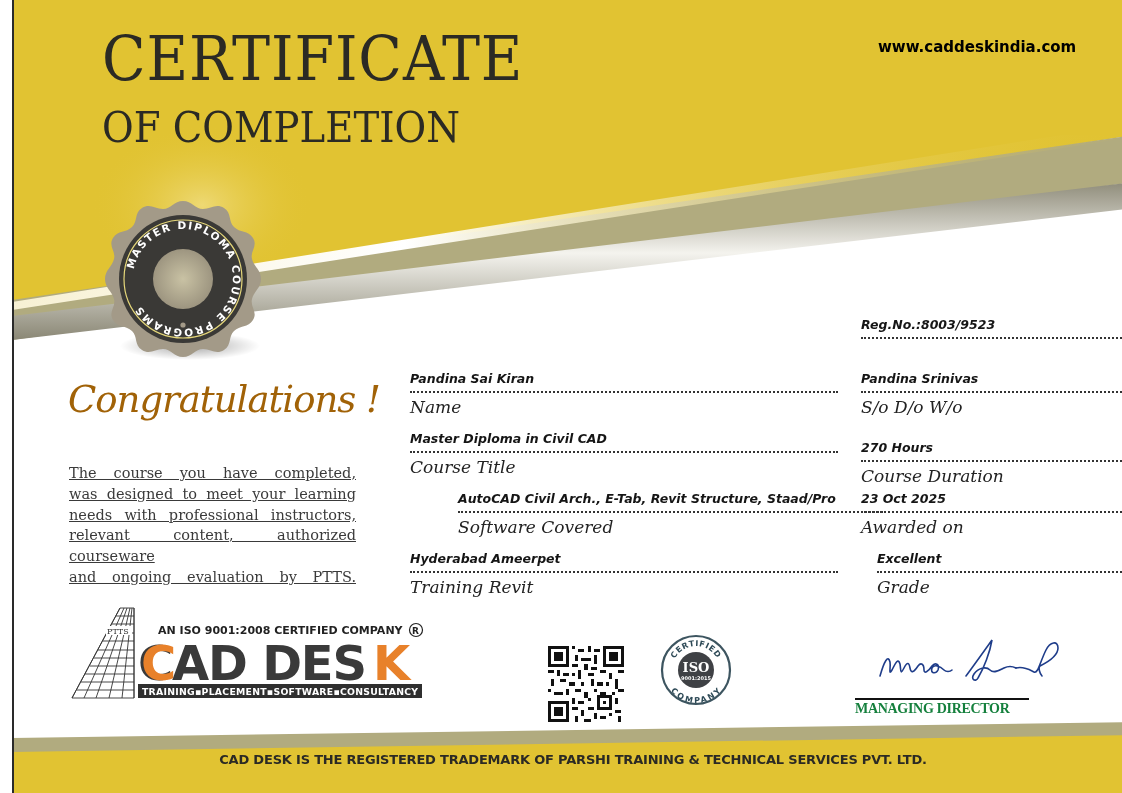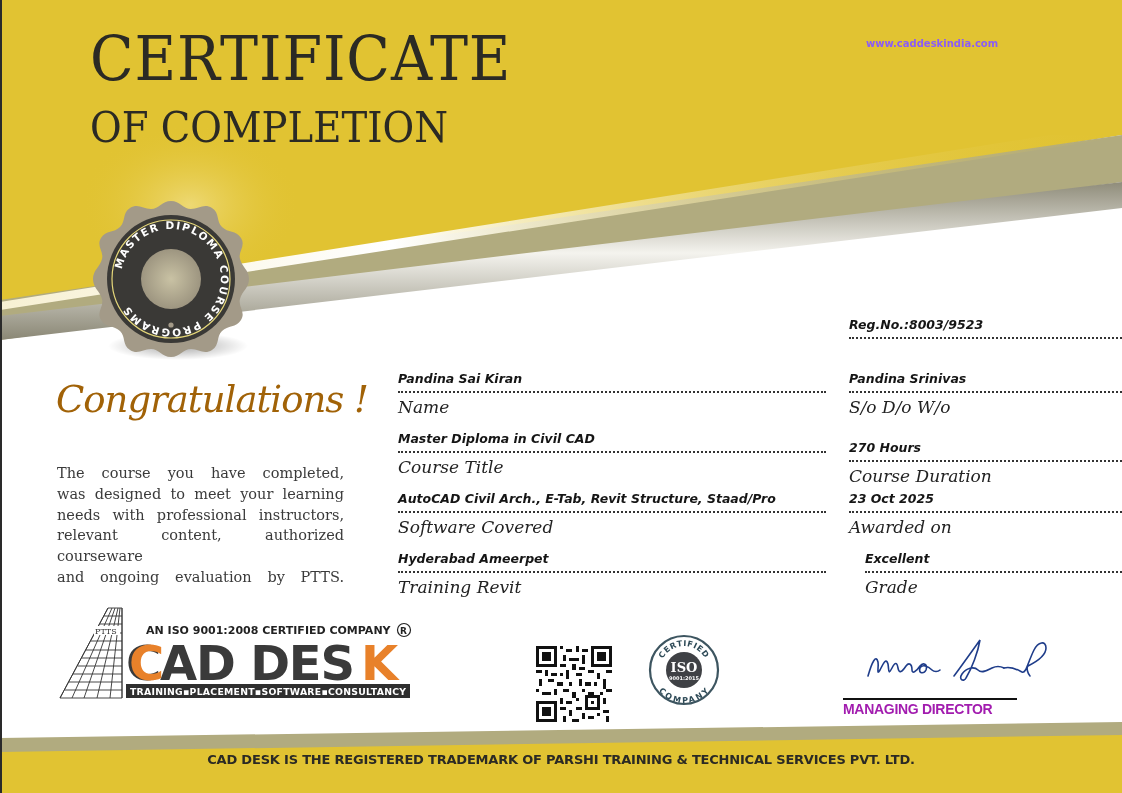--- a/index.html
+++ b/index.html
@@ -1,38 +1,38 @@
 <!DOCTYPE html>
 <html><head>
 <meta charset="utf-8">
 <style>
   html, body { margin:0; padding:0; }
   body { width:1122px; height:793px; position:relative; overflow:hidden; background:#ffffff; font-family:"DejaVu Sans", sans-serif; }
-  .page { position:absolute; left:0; top:0; width:1092px; height:793px; }
+  .page { position:absolute; left:12px; top:0; width:1092px; height:793px; }
   .left-border { position:absolute; left:0; top:0; width:2px; height:793px; background:#2a2a2a; z-index:20; }
   svg.bg { position:absolute; left:0; top:0; }
   .title1 { position:absolute; left:90px; top:28px; font-family:"DejaVu Serif", serif; font-size:62px; color:#2b2a24; letter-spacing:1px; line-height:1; transform:scaleX(0.92); transform-origin:left; }
   .title2 { position:absolute; left:90px; top:107px; font-family:"DejaVu Serif", serif; font-size:42px; color:#2b2a24; line-height:1; transform:scaleX(0.92); transform-origin:left; }
-  .website { position:absolute; left:866px; top:38px; font-size:10px; font-weight:bold; color:#8b5cf6; }
+  .website { position:absolute; left:866px; top:38px; font-size:15px; font-weight:bold; color:#000000; }
   .seal { position:absolute; left:88px; top:196px; width:166px; height:166px; }
   .congrats { position:absolute; left:56px; top:378px; font-family:"DejaVu Serif", serif; font-style:italic; font-size:37px; color:#a16207; letter-spacing:-1px; }
-  .blurb { position:absolute; left:57px; top:463px; width:287px; font-family:"DejaVu Serif", serif; font-size:14.5px; line-height:20.8px; color:#3a3a3a; text-align:justify; text-align-last:justify; }
+  .blurb { position:absolute; left:57px; top:463px; width:287px; font-family:"DejaVu Serif", serif; font-size:14.5px; line-height:20.8px; color:#3a3a3a; text-align:justify; text-align-last:justify;text-decoration:underline; }
   .blurb span { display:block; text-align:justify; text-align-last:justify; }
   .field { position:absolute;font-style:italic; }
   .field .val { font-size:12.5px; font-weight:bold; color:#151515; height:16px; line-height:16px; white-space:nowrap; }
   .field .dots { height:3px; border-bottom:2.5px dotted #333; margin-top:1px; }
   .field .lbl { font-family:"DejaVu Serif", serif; font-size:17px; color:#222; margin-top:4px; line-height:20px; white-space:nowrap; }
   .col-left { left:398px; width:428px; }
   .col-right { left:849px; width:273px; }
   .logo { position:absolute; left:58px; top:606px; width:360px; height:95px; }
   .qr { position:absolute; left:536px; top:646px; width:76px; height:76px; }
   .iso { position:absolute; left:648px; top:634px; width:72px; height:72px; }
   .signature { position:absolute; left:862px; top:632px; width:210px; height:56px; }
   .md-line { position:absolute; left:843px; top:698px; width:174px; height:2px; background:#111; }
-  .md-label { position:absolute; left:843px; top:701px; font-family:Liberation Sans, sans-serif; font-weight:bold; font-size:14px; color:#a21caf; letter-spacing:-0.3px; }
+  .md-label { position:absolute; left:843px; top:701px; font-family:Liberation Serif, serif; font-weight:bold; font-size:14px; color:#15803d; letter-spacing:-0.3px; }
   .footer { position:absolute; left:0; top:752px; width:1122px; text-align:center; font-size:13px; font-weight:bold; color:#2b2a24; letter-spacing:-0.2px; }
 </style>
 </head>
 <body>
 
 <div class="page">
 
   <svg class="bg" width="1122" height="793" viewBox="0 0 1122 793">
     <defs>
       <linearGradient id="shine" x1="0" y1="0" x2="1" y2="0">
@@ -113,21 +113,21 @@
   <div class="field col-left" style="top:371px;">
     <div class="val">Pandina Sai Kiran</div>
     <div class="dots"></div>
     <div class="lbl">Name</div>
   </div>
   <div class="field col-left" style="top:431px;">
     <div class="val">Master Diploma in Civil CAD</div>
     <div class="dots"></div>
     <div class="lbl">Course Title</div>
   </div>
-  <div class="field col-left" style="top:491px;">
+  <div class="field col-left" style="top:491px;margin-left:48px;">
     <div class="val">AutoCAD Civil Arch., E-Tab, Revit Structure, Staad/Pro</div>
     <div class="dots"></div>
     <div class="lbl">Software Covered</div>
   </div>
   <div class="field col-left" style="top:551px;">
     <div class="val">Hyderabad Ameerpet</div>
     <div class="dots"></div>
     <div class="lbl">Training Revit</div>
   </div>
 

